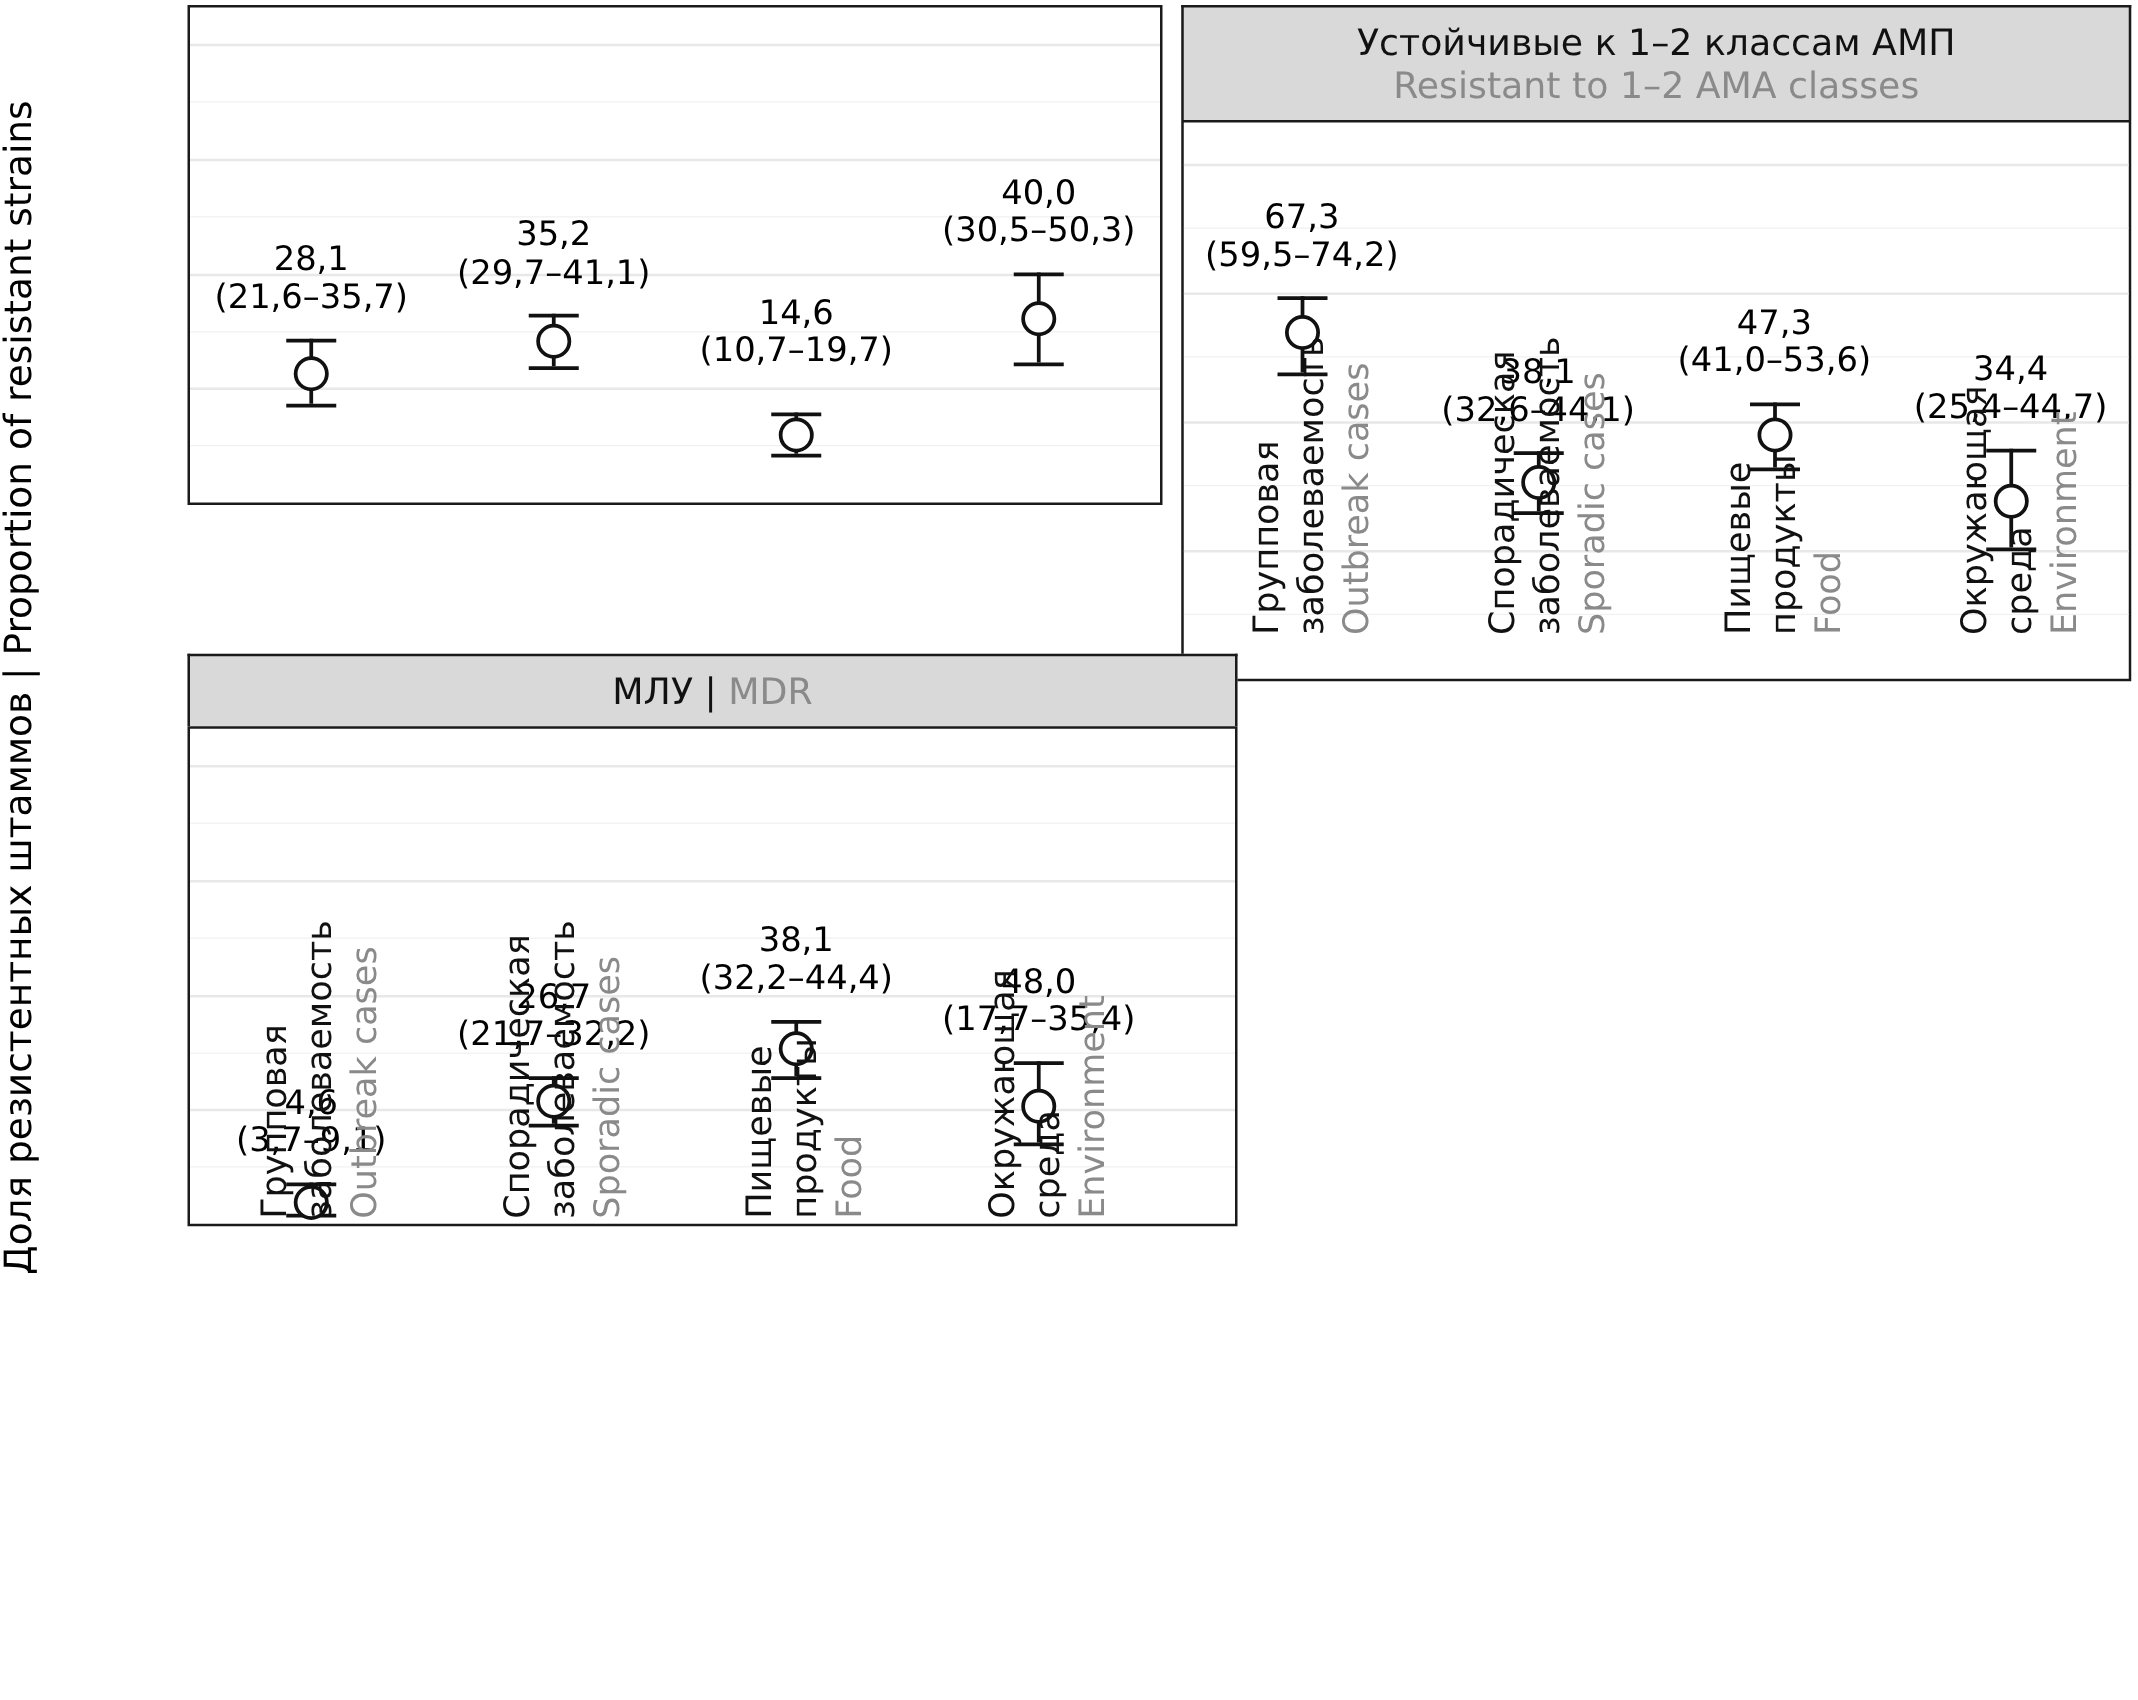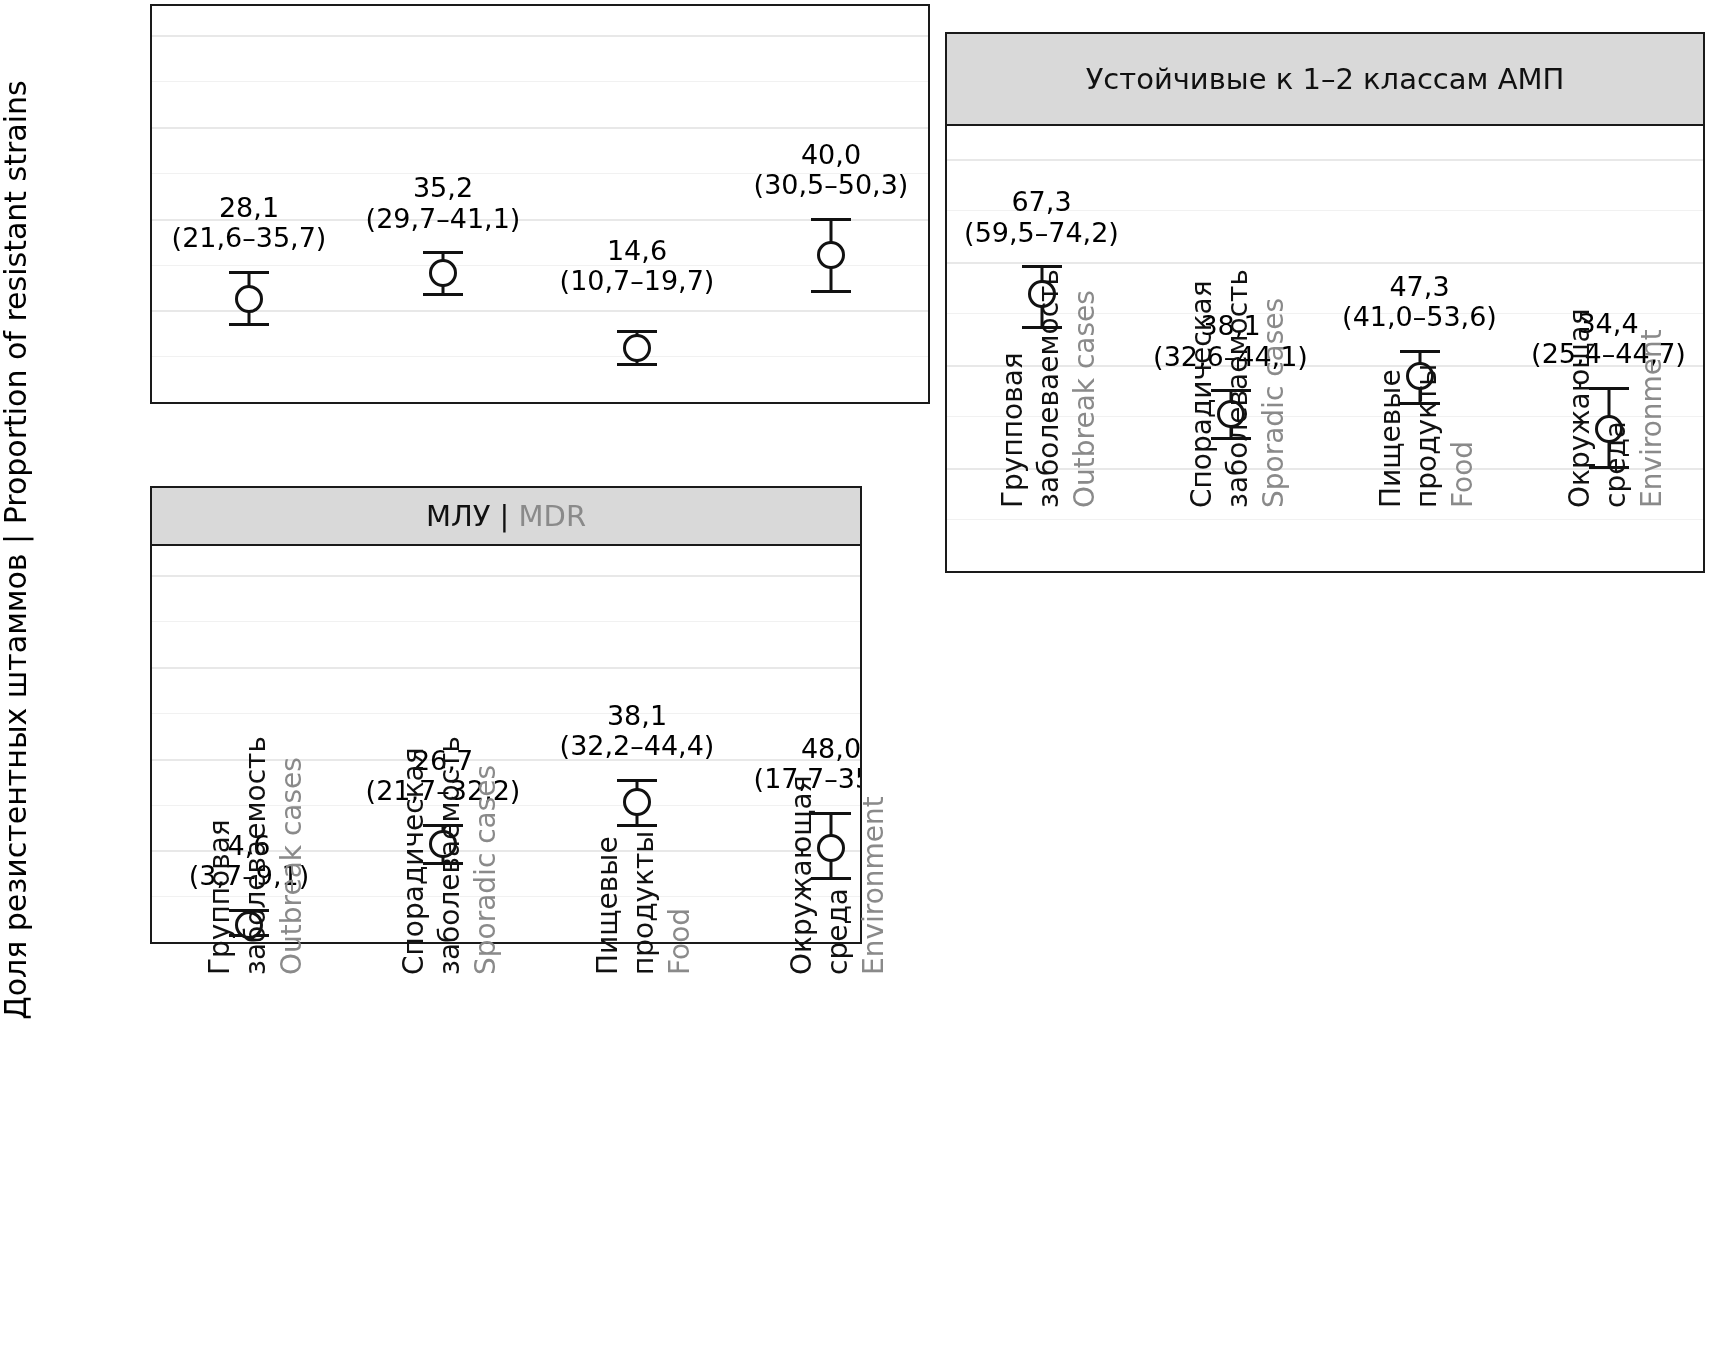--- a/index.html
+++ b/index.html
@@ -147,22 +147,23 @@
           <div class="dot" style="top: 249.333px;"></div>
           <div class="lbl" style="top: 133.567px;">
             <div>40,0</div>
             <div>(30,5–50,3)</div>
           </div>
         </div>
       </div>
   </div>
 
   <div class="panel" id="p2" style="left:945px; top:4px; width:760px;">
-    <div class="strip" style="height:92px;margin-top:28px;">
+    <div class="strip" style="height:92px;">
       <div class="line"><span class="ru">Устойчивые к 1–2 классам АМП</span></div>
+      <div class="line"><span class="en">Resistant to 1–2 AMA classes</span></div>
     </div>
     <div class="plotarea" id="p2-plot" style="height:449px;">
         <div class="gridline minor" style="top: 393.495px;"></div>
         <div class="gridline minor" style="top: 290.486px;"></div>
         <div class="gridline minor" style="top: 187.477px;"></div>
         <div class="gridline minor" style="top: 84.4676px;"></div>
         <div class="gridline" style="top: 445px;"></div>
         <div class="gridline" style="top: 341.991px;"></div>
         <div class="gridline" style="top: 238.981px;"></div>
         <div class="gridline" style="top: 135.972px;"></div>
@@ -203,21 +204,21 @@
           <div class="cap" style="top: 340.343px;"></div>
           <div class="dot" style="top: 303.259px;"></div>
           <div class="lbl" style="top: 182.819px;">
             <div>34,4</div>
             <div>(25,4–44,7)</div>
           </div>
         </div>
       </div>
   </div>
 
-  <div class="panel" id="p3" style="left:150px; top:486px; width:712px;">
+  <div class="panel" id="p3" style="left:150px; top:523px; width:840px;">
     <div class="strip" style="height:58px;">
       <div class="line">
         <span class="ru">МЛУ</span><span class="ru"> | </span><span class="en">MDR</span>
       </div>
     </div>
     <div class="plotarea" id="p3-plot" style="height:400px;">
         <div class="gridline minor" style="top: 350.167px;"></div>
         <div class="gridline minor" style="top: 258.5px;"></div>
         <div class="gridline minor" style="top: 166.833px;"></div>
         <div class="gridline minor" style="top: 75.1667px;"></div>

